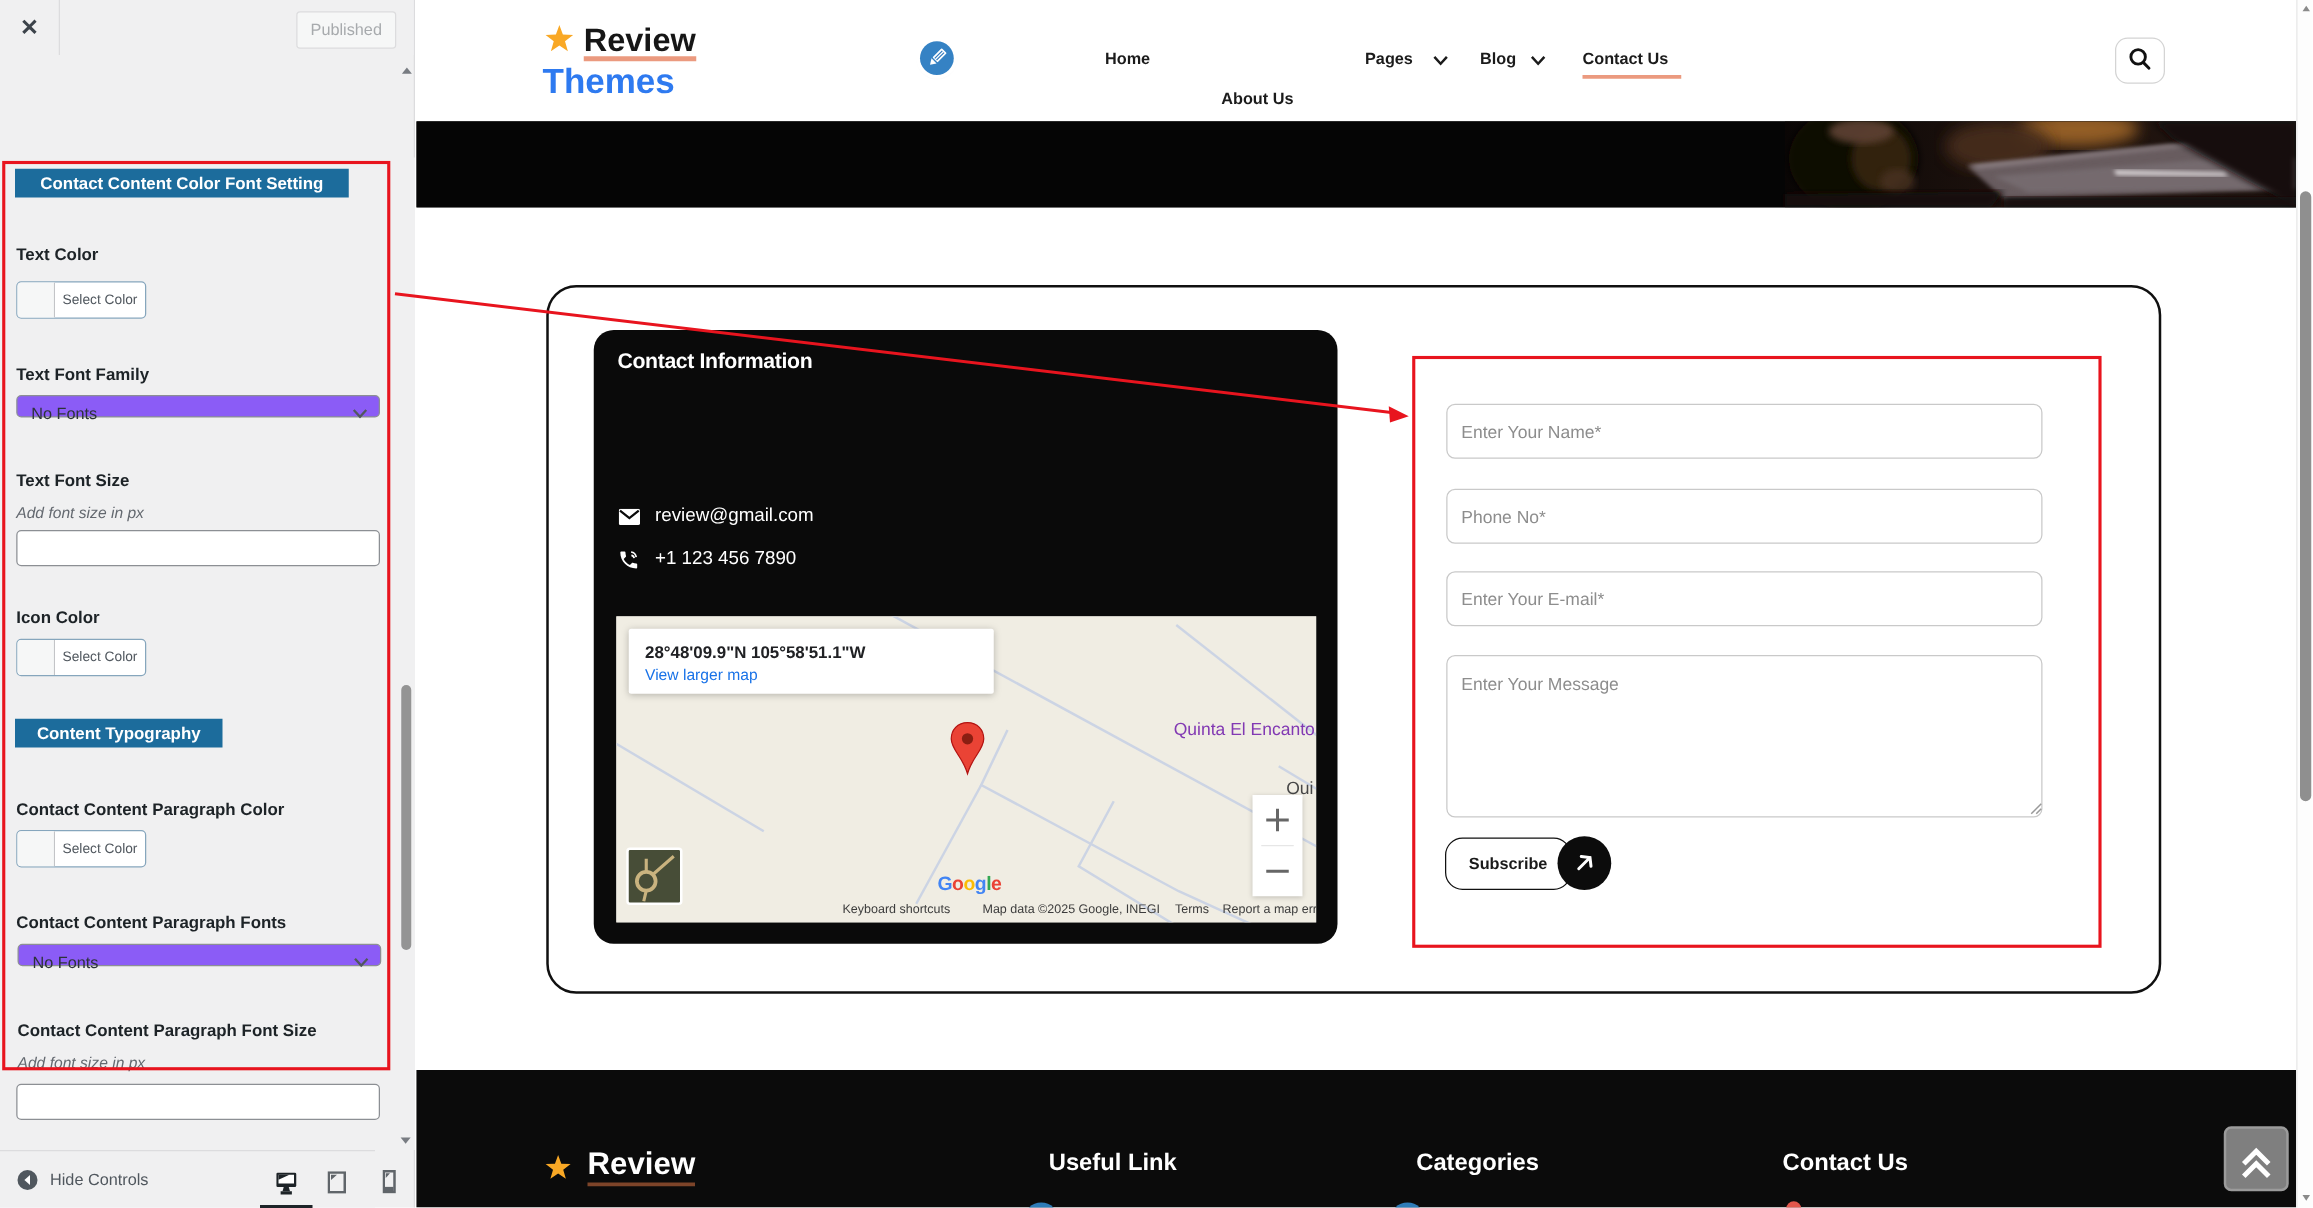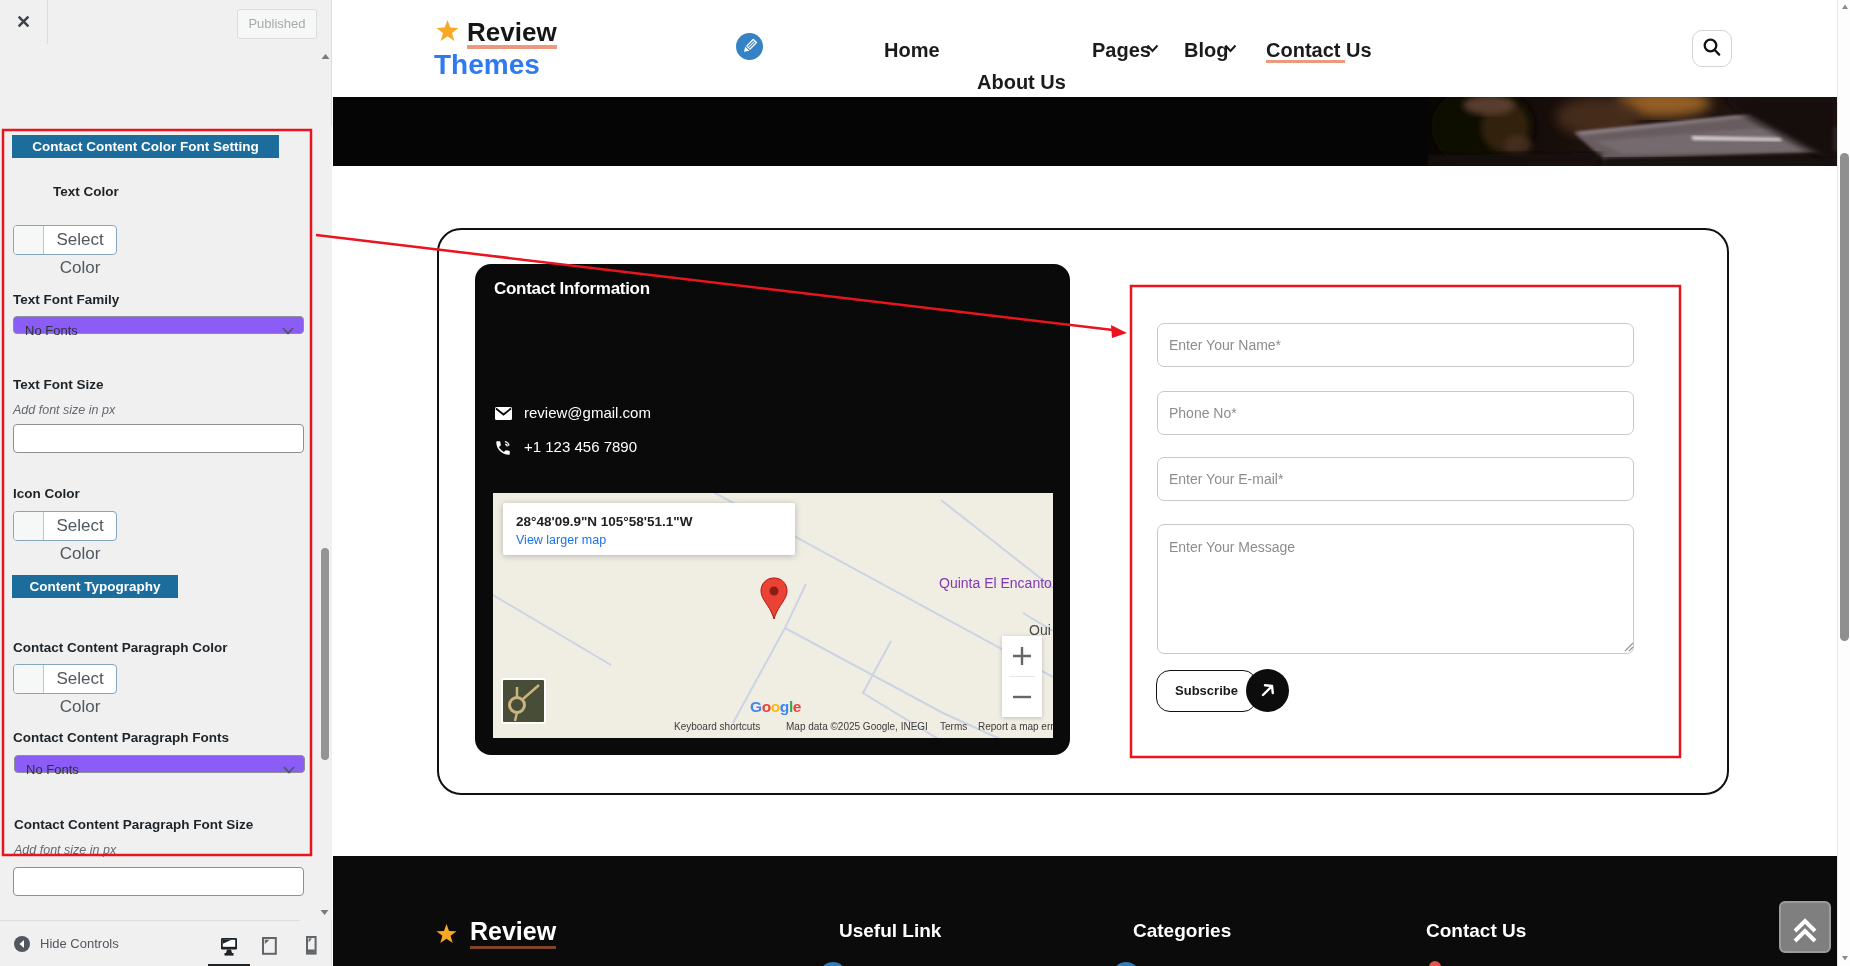--- a/index.html
+++ b/index.html
@@ -15,39 +15,39 @@
 #sb-head { position:absolute; top:44px; left:0; width:100%; height:81px; background:#fff; border-bottom:1px solid #dcdcde; }
 #sb-back { position:absolute; top:0; left:0; width:48px; height:81px; border-right:1px solid #dcdcde; }
 #sb-back svg { position:absolute; top:30px; left:16px; }
 #sb-crumb { position:absolute; top:16px; left:62px; font-size:13px; font-weight:bold; color:#50575e; }
 #sb-title { position:absolute; top:35px; left:62px; font-size:20px; color:#747b82; font-weight:400; }
 #sb-body { position:absolute; top:126px; left:0; width:332px; height:794px; background:#f0f0f1; }
 .chip { position:absolute; background:#1c6c9c; color:#fff; font-weight:bold; font-size:13.5px; text-align:center; }
 .sblabel { position:absolute; font-size:13.5px; font-weight:bold; color:#1d2327; }
 .colorbtn { position:absolute; width:104px; height:30px; background:#fff; border:1px solid #86a6bd; border-radius:4px; }
 .colorbtn .sw { position:absolute; left:0; top:0; width:30px; height:28px; background:#f6f7f7; border-right:1px solid #c3c4c7; border-radius:3px 0 0 3px; }
-.colorbtn .tx { position:absolute; left:30px; top:0; width:72px; height:28px; text-align:center; line-height:28px; font-size:17px; color:#50575e; }
+.colorbtn .tx { position:absolute; left:30px; top:0; width:72px; height:28px; text-align:center; line-height:28px; font-size:11px; color:#50575e; }
 .sbselect { position:absolute; width:291px; height:18px; background:#8b5cf6; border:1px solid #8c8f94; border-radius:4px; font-size:13px; color:#2c3338; line-height:27px; padding-left:11px; }
 .sbselect svg { position:absolute; right:9px; top:10px; }
 .sbitalic { position:absolute; font-size:12.5px; font-style:italic; color:#646970; }
 .sbinput { position:absolute; width:291px; height:29px; background:#fff; border:1px solid #8c8f94; border-radius:4px; }
 #sb-foot { position:absolute; bottom:0; left:0; width:300px; height:46px; background:#f0f0f1; border-top:1px solid #dcdcde; }
 
 #sb-scroll-thumb { position:absolute; left:321px; top:548px; width:8px; height:212px; background:#949494; border-radius:4px; }
 
 
 #preview { position:absolute; top:0; left:333px; width:1504px; height:966px; background:#fff; overflow:hidden; }
 
 #hdr { position:absolute; top:0; left:0; width:100%; height:97px; background:#fff; }
 #logo-star { position:absolute; }
 #logo-review { position:absolute; top:17px; left:134px; font-size:26px; font-weight:bold; color:#161616; letter-spacing:0px; }
 #logo-underline { position:absolute; top:45px; left:134px; width:90px; height:4px; background:#eb9a7f; }
 #logo-themes { position:absolute; top:49px; left:101px; font-size:28px; font-weight:bold; color:#2e7af0; }
 #edit-circ { position:absolute; top:33px; left:403px; width:27px; height:27px; border-radius:50%; background:#3582c4; box-shadow:0 0 0 3px #fff, 0 1px 3px rgba(0,0,0,.3); }
-.nav { position:absolute; top:39px; font-size:20px; font-weight:bold; color:#1b1b1b; }
+.nav { position:absolute; top:39px; font-size:13px; font-weight:bold; color:#1b1b1b; }
 #nav-cu-ul { position:absolute; top:60px; left:933px; width:79px; height:3px; background:#eb9a7f; }
 #searchbtn { position:absolute; top:30px; left:1359px; width:40px; height:37px; border:1px solid #d4d4d4; border-radius:10px; background:#fff; }
 
 #hero { position:absolute; top:97px; left:0; width:1504px; height:69px; background:#050505; overflow:hidden; }
 
 #card { position:absolute; top:228px; left:104px; width:1292px; height:567px; border:2px solid #101010; border-radius:24px; background:#fff; }
 #blackcard { position:absolute; top:264px; left:142px; width:595px; height:491px; background:#0a0a0a; border-radius:16px; color:#fff; }
 #ci-h { position:absolute; top:279px; left:161px; font-size:17px; letter-spacing:-0.3px; font-weight:bold; color:#fff; }
 #ci-p { position:absolute; top:326px; left:161px; width:560px; font-size:15px; letter-spacing:-0.15px; font-weight:bold; color:#fdfdfd; line-height:35px; }
 #ci-mail { position:absolute; top:404px; left:191px; font-size:15px; color:#fff; }
@@ -76,21 +76,21 @@
 <body>
 <div id="stage">
 
 <div id="sidebar">
   <div id="sb-top">
     <div id="sb-x">✕</div>
     <div id="sb-pub">Published</div>
   </div>
   <div id="sb-body"></div>
   <div class="chip" style="top:135px;left:12px;width:267px;height:23px;line-height:23px;">Contact Content Color Font Setting</div>
-  <div class="sblabel" style="top:184px;left:13px;margin-left:40px;">Text Color</div>
+  <div class="sblabel" style="top:196px;left:13px;">Text Color</div>
   <div class="colorbtn" style="top:225px;left:13px;">
         <div class="sw"></div>
         <div class="tx">Select Color</div>
       </div>
   <div class="sblabel" style="top:292px;left:13px;">Text Font Family</div>
   <div class="sbselect" style="top:316px;left:13px;">No Fonts<svg width="12" height="8" viewBox="0 0 12 8">
           <path d="M1 1 L6 6.5 L11 1" fill="none" stroke="#50575e" stroke-width="1.8"></path>
         </svg></div>
   <div class="sblabel" style="top:377px;left:13px;">Text Font Size</div>
   <div class="sbitalic" style="top:403px;left:13px;">Add font size in px</div>

